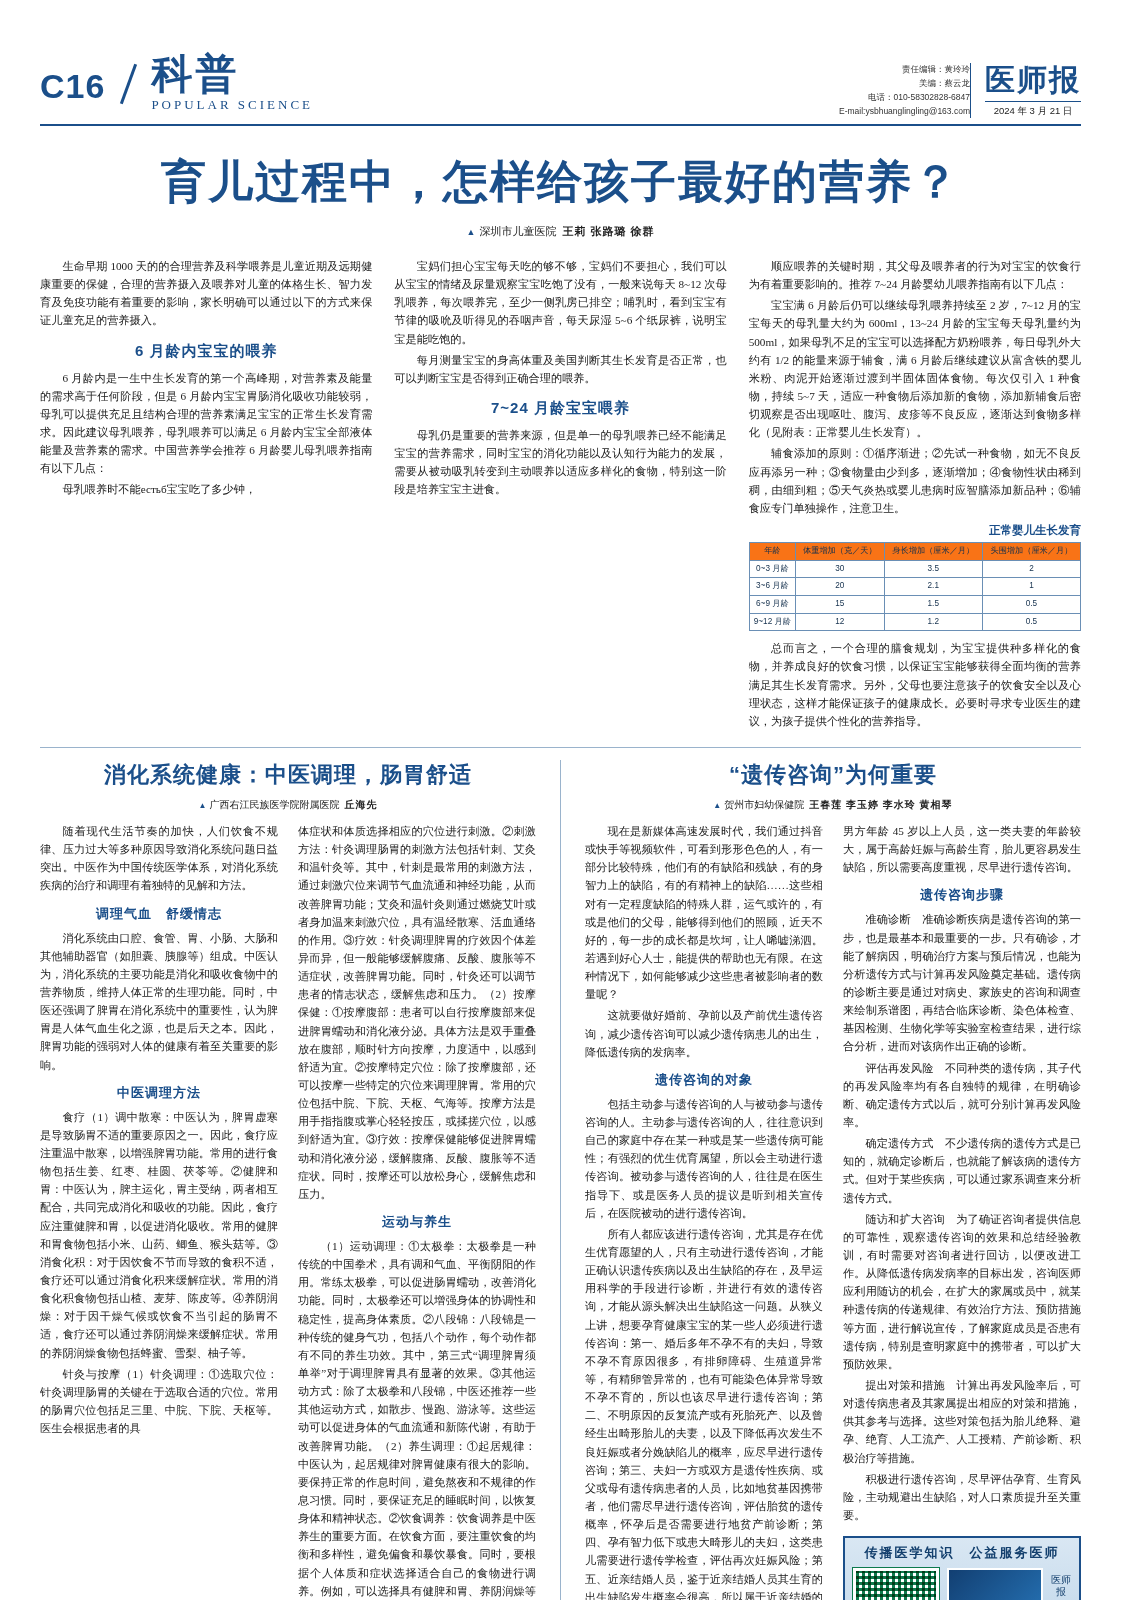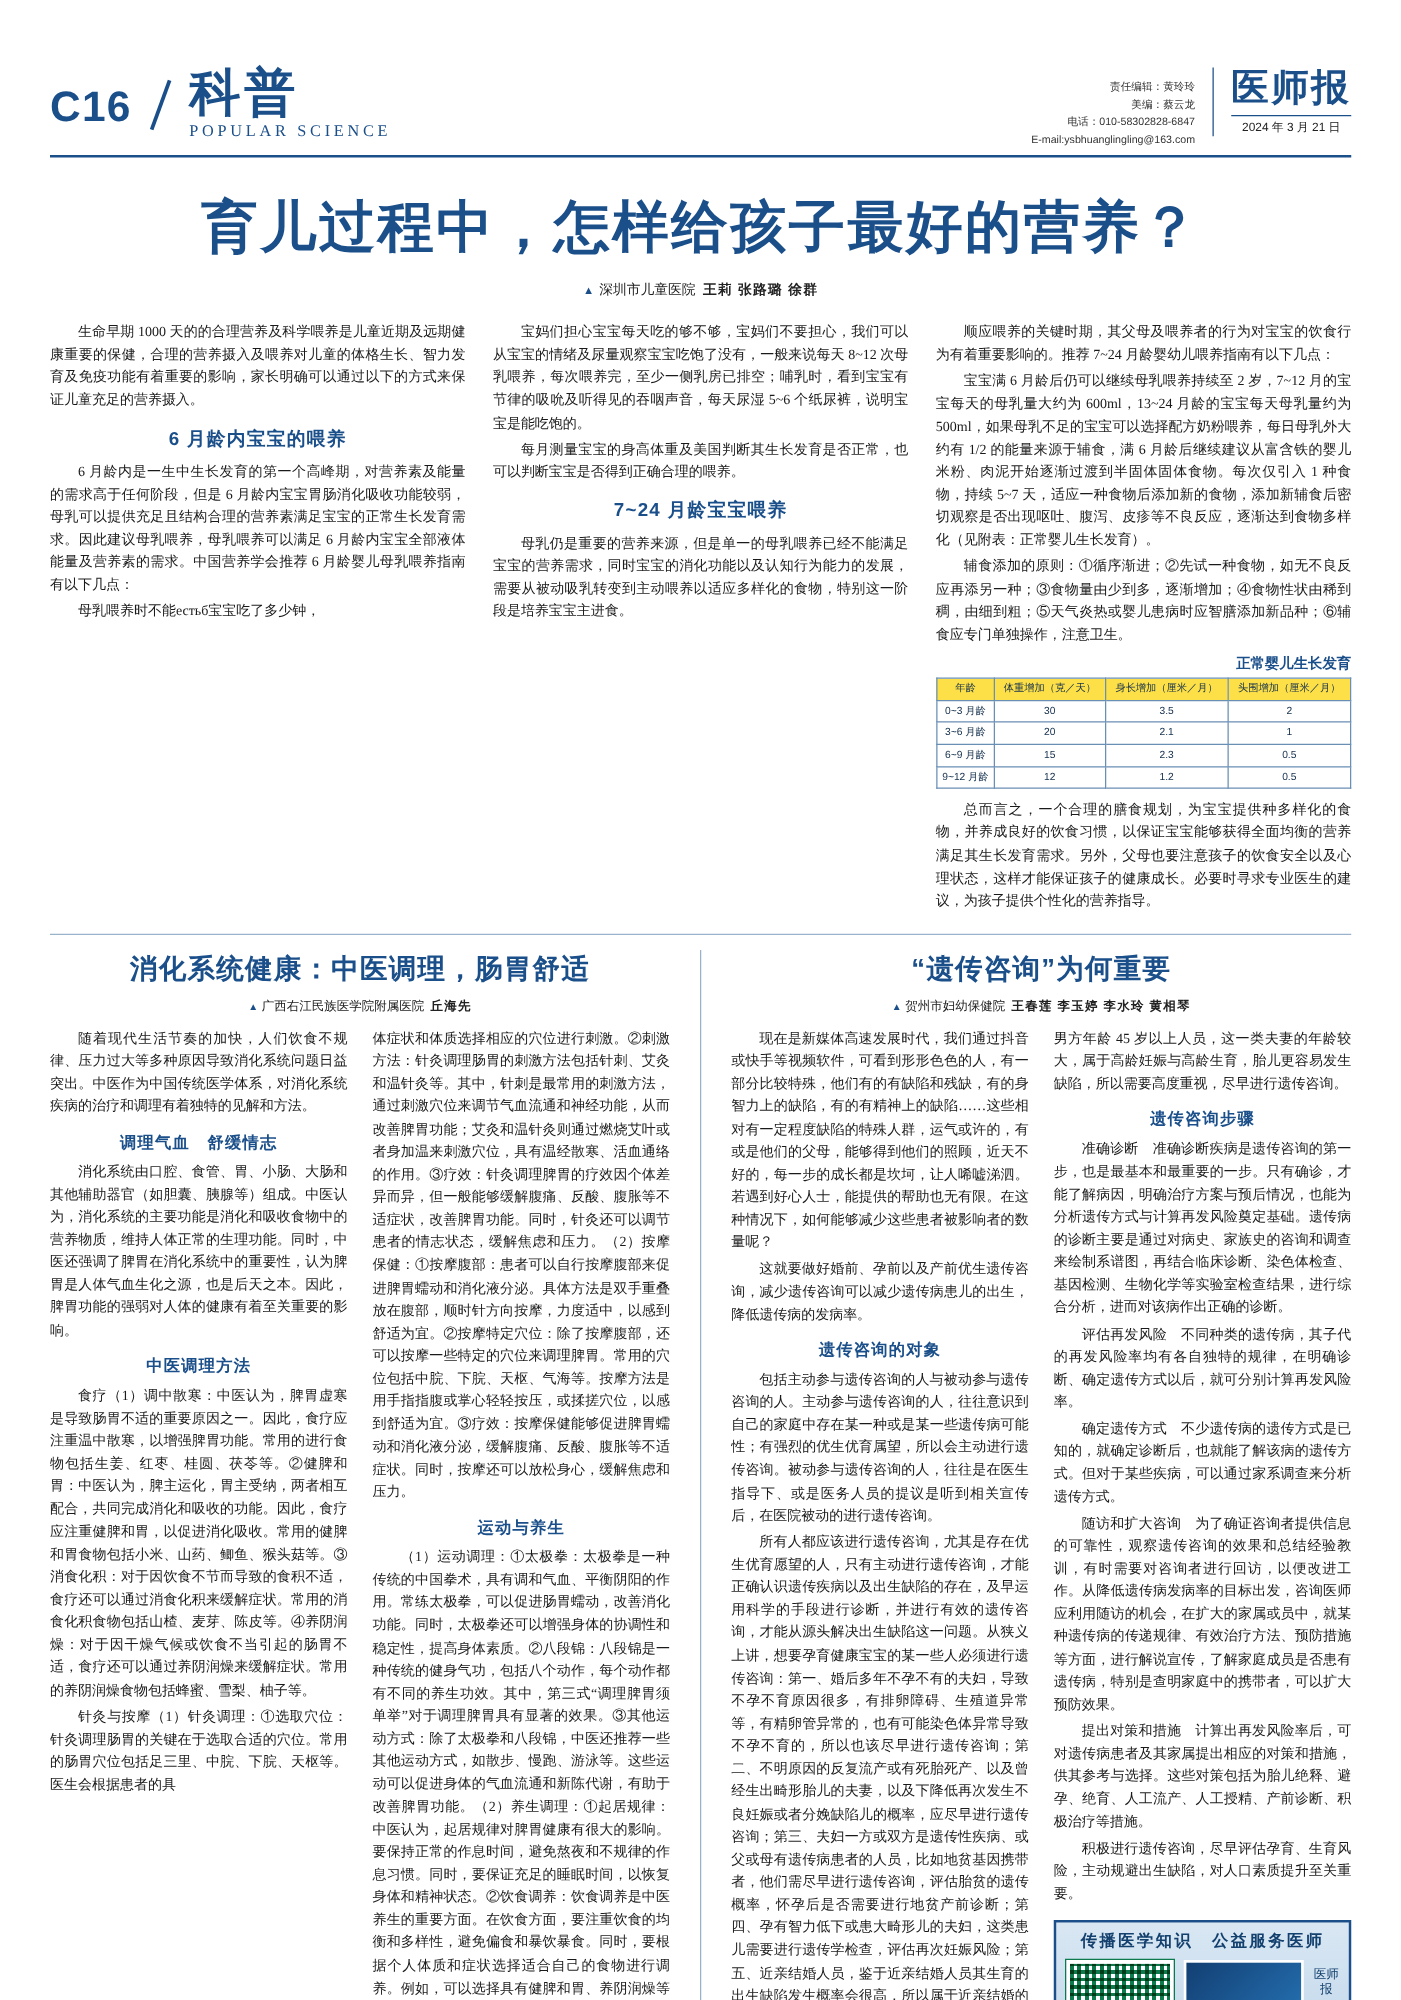--- a/index.html
+++ b/index.html
@@ -67,22 +67,21 @@
   }
   .mast-en {
     font-family: "Liberation Serif", serif;
     font-size: 13px;
     color: #1b4f8a;
     letter-spacing: 3px;
     margin-top: 3px;
   }
   .mast-right {
     display: flex;
-    align-items: flex-start;
-    gap: 14px;
+    align-items: flex-end;
   }
   .mast-credits {
     font-family: "Liberation Sans", sans-serif;
     font-size: 8.5px;
     color: #333;
     line-height: 1.65;
     text-align: right;
     padding-top: 8px;
   }
   .mast-logo {
@@ -169,21 +168,21 @@
     font-family: "Liberation Sans", sans-serif;
     margin-bottom: 8px;
   }
   table.growth th, table.growth td {
     border: 1px solid #6a8fb5;
     text-align: center;
     padding: 3px 1px;
     line-height: 1.3;
     color: #14304d;
   }
-  table.growth th { background: #fde047; font-weight: normal; }
+  table.growth th { background: #f97316; font-weight: normal; }
 
   
   .divider {
     border-top: 1px solid #9ab3cc;
     margin: 14px 0 0 0;
   }
   .lower {
     display: flex;
     gap: 22px;
     margin-top: 12px;
@@ -343,21 +342,21 @@
           </tr>
           <tr>
             <td>3~6 月龄</td>
             <td>20</td>
             <td>2.1</td>
             <td>1</td>
           </tr>
           <tr>
             <td>6~9 月龄</td>
             <td>15</td>
-            <td>2.3</td>
+            <td>1.5</td>
             <td>0.5</td>
           </tr>
           <tr>
             <td>9~12 月龄</td>
             <td>12</td>
             <td>1.2</td>
             <td>0.5</td>
           </tr>
         </tbody>
       </table>

